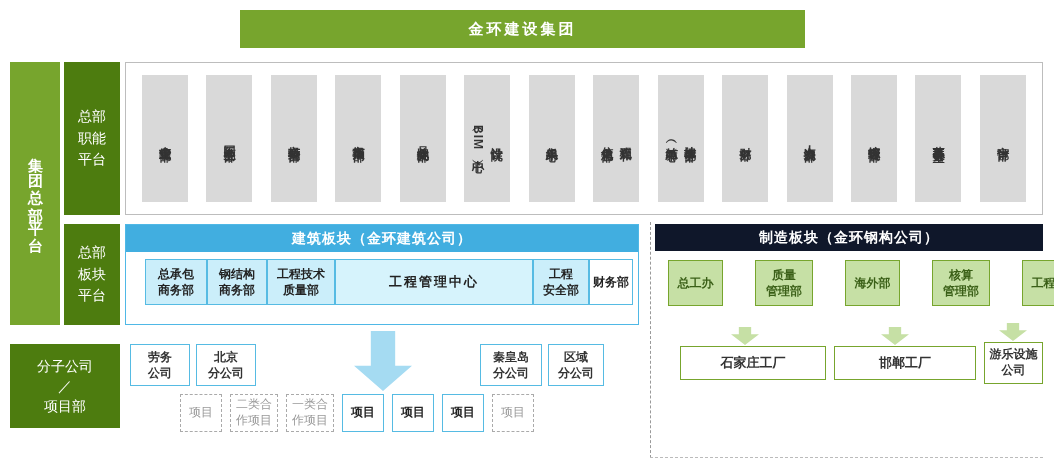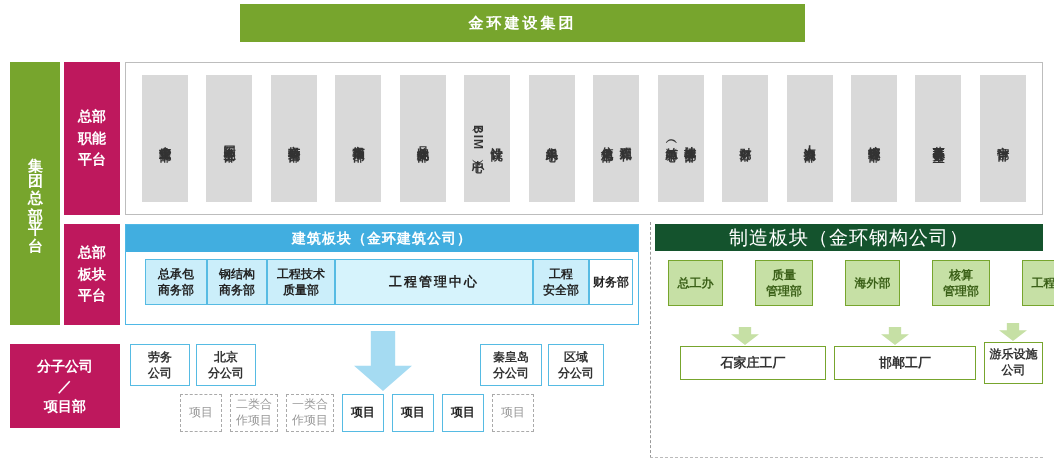--- a/index.html
+++ b/index.html
@@ -2,34 +2,34 @@
 <html><head>
 <meta charset="utf-8">
 <style>
   html,body{margin:0;padding:0;background:#fff;}
   .canvas{
     position:relative;width:1054px;height:461px;background:#fff;overflow:hidden;
     font-family:"Liberation Sans","DejaVu Sans",sans-serif;color:#333;
   }
   
   .title{
-    position:absolute;left:240px;top:4px;width:565px;height:38px;
+    position:absolute;left:240px;top:10px;width:565px;height:38px;
     background:#77A52D;color:#fff;font-size:15px;font-weight:bold;letter-spacing:3px;
     display:flex;align-items:center;justify-content:center;
   }
   
   .vbar{
     position:absolute;left:10px;top:62px;width:50px;height:263px;background:#77A52D;
     display:flex;align-items:center;justify-content:center;
   }
   .vbar span{
     writing-mode:vertical-rl;color:#fff;font-weight:bold;font-size:15px;letter-spacing:16px;
   }
   .hbar{
-    position:absolute;background:#be185d;color:#fff;font-weight:bold;font-size:14px;
+    position:absolute;background:#4d7c0f;color:#fff;font-weight:normal;font-size:14px;
     display:flex;align-items:center;justify-content:center;text-align:center;
     line-height:1.55;white-space:pre-line;
   }
   .hbar.functional{left:64px;top:62px;width:56px;height:153px;}
   .hbar.sector{left:64px;top:224px;width:56px;height:101px;}
   .hbar.subs{left:10px;top:344px;width:110px;height:84px;line-height:1.45;}
   
   .top-container{
     position:absolute;left:125px;top:62px;width:918px;height:153px;background:#fff;
     border:1px solid #bdbdbd;box-sizing:border-box;
@@ -65,22 +65,22 @@
   .c-row .c-box:nth-child(1){width:62px;}
   .c-row .c-box:nth-child(2){width:60px;}
   .c-row .c-box:nth-child(3){width:68px;}
   .c-row .c-box:nth-child(4){width:198px;background:#D6F3FC;}
   .c-row .c-box:nth-child(4) span{font-size:13px;letter-spacing:2px;}
   .c-row .c-box:nth-child(5){width:56px;}
   .c-row .c-box:nth-child(6){width:44px;}
   .c-box.outline{background:#fff;}
   
   .m-header{
-    position:absolute;left:655px;top:224px;width:388px;height:27px;background:#14532d;
-    color:#fff;font-size:19px;font-weight:normal;letter-spacing:1px;
+    position:absolute;left:655px;top:224px;width:388px;height:27px;background:#0f172a;
+    color:#fff;font-size:14px;font-weight:bold;letter-spacing:1px;
     display:flex;align-items:center;justify-content:center;
   }
   .m-row{
     position:absolute;left:668px;top:260px;width:375px;height:46px;
     display:flex;justify-content:space-between;align-items:stretch;gap:32px;
   }
   .m-box{
     border:1px solid #77A52D;background:#C6E0A5;box-sizing:border-box;
     display:flex;align-items:center;justify-content:center;flex:0 0 auto;
   }

